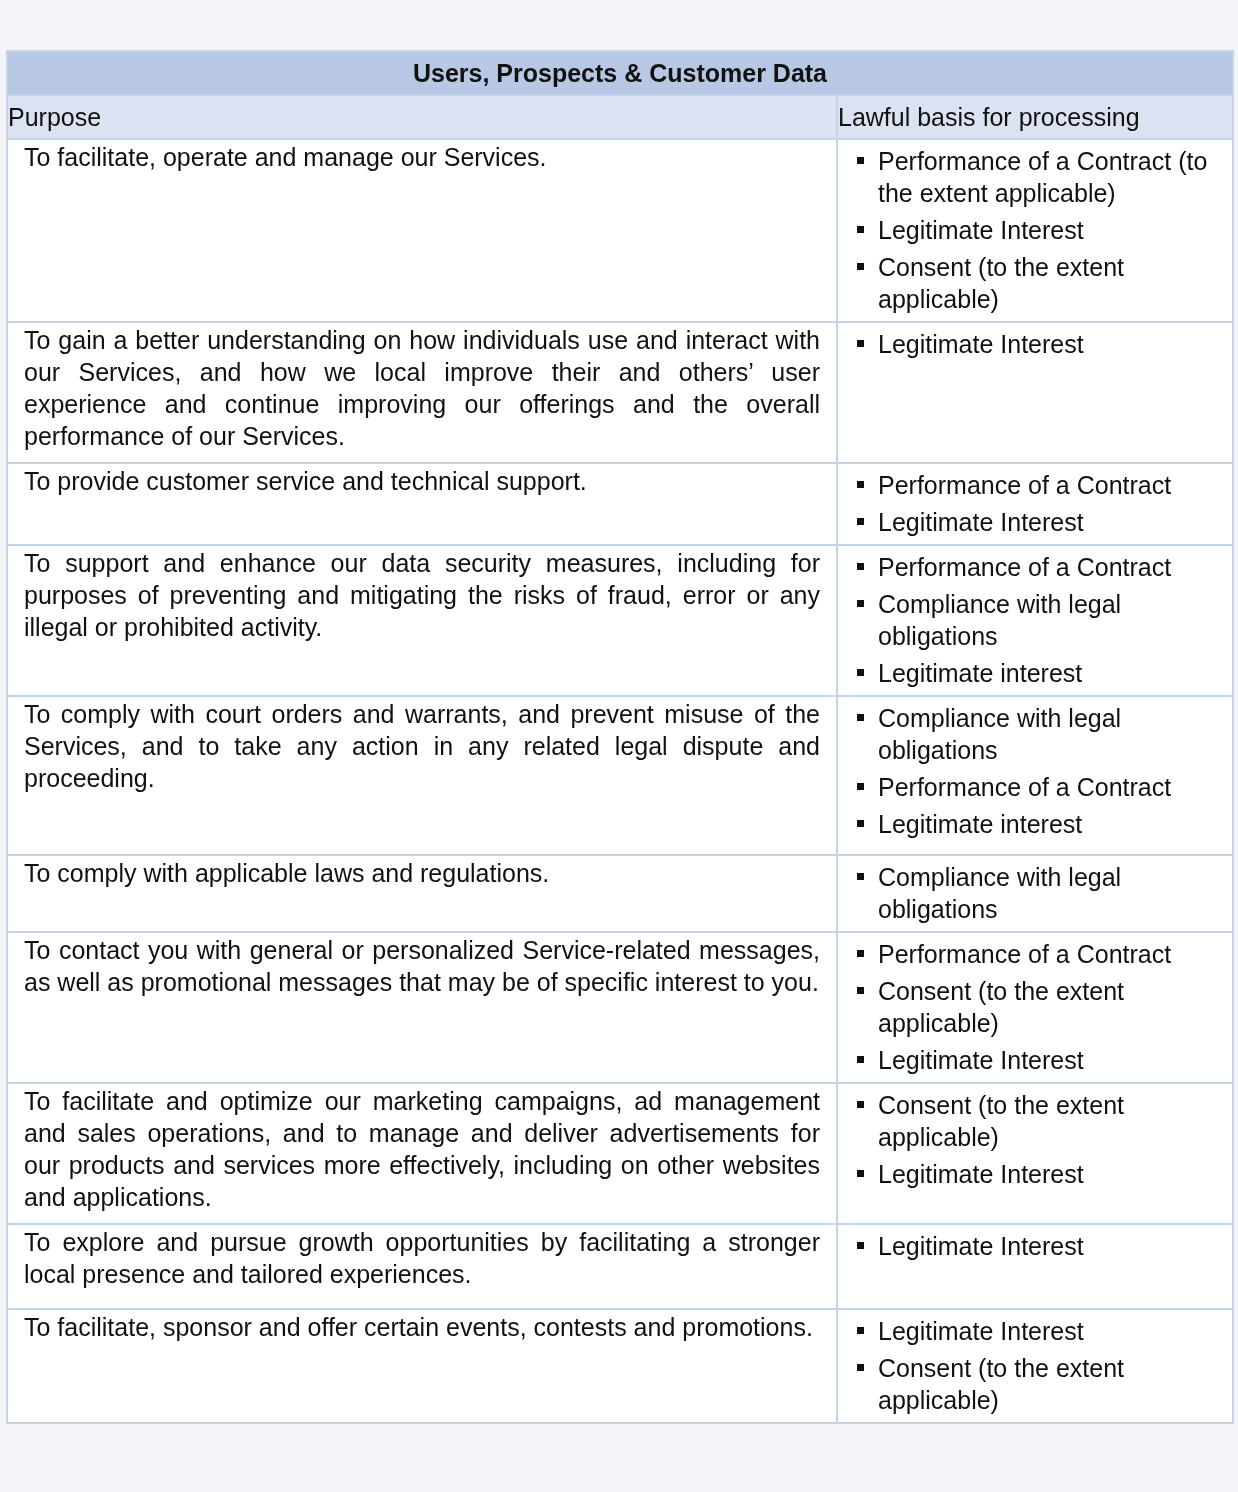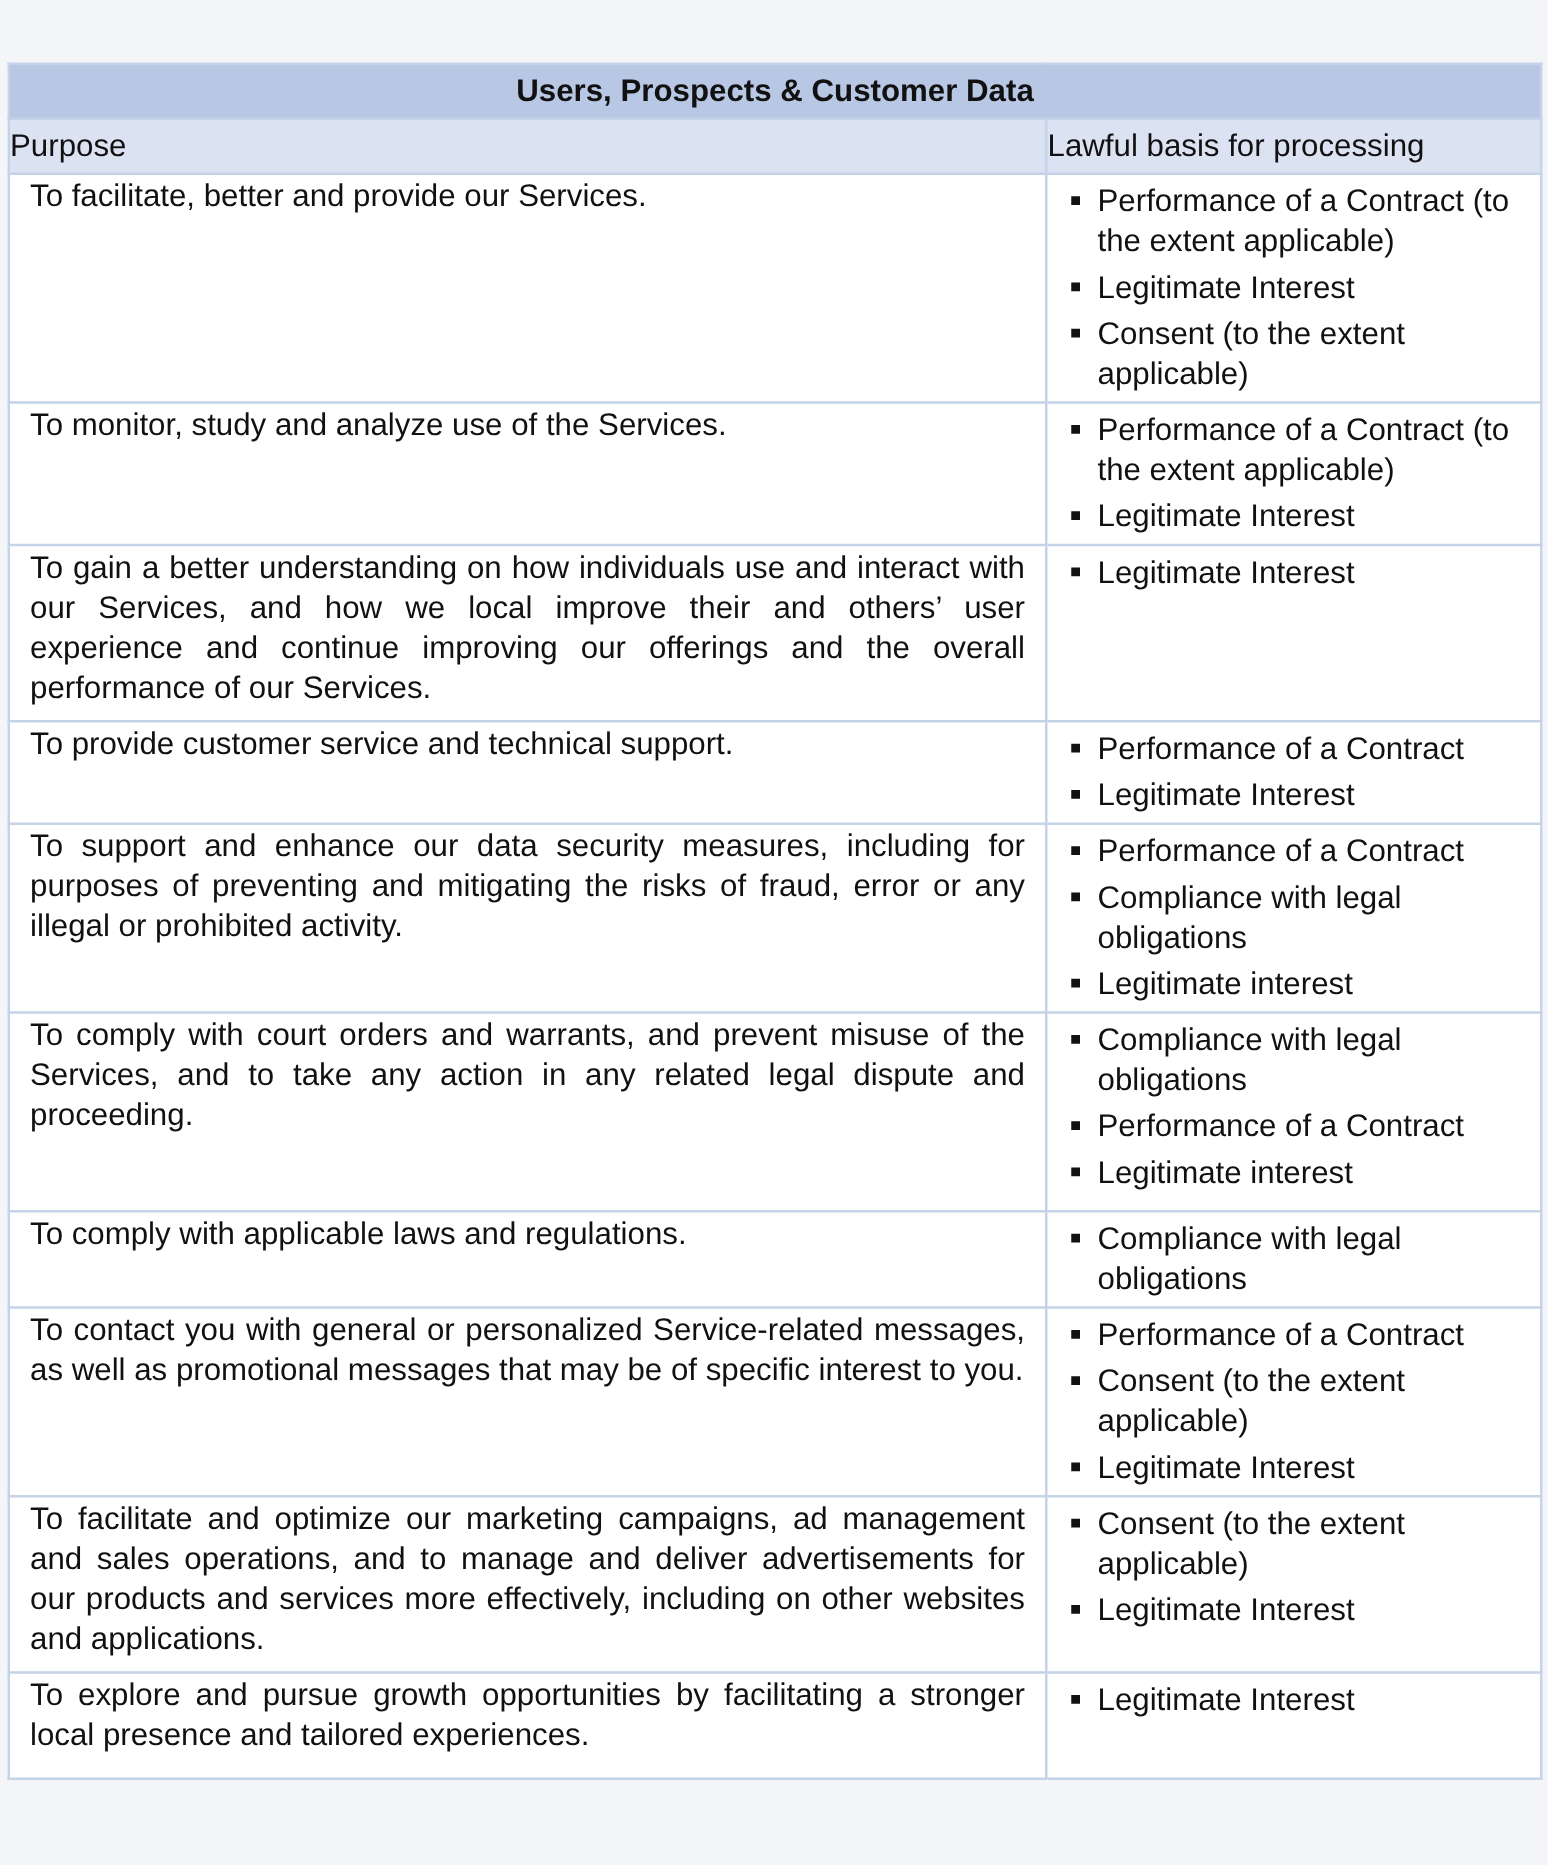--- a/index.html
+++ b/index.html
@@ -91,35 +91,26 @@
       <tr>
         <th colspan="2" class="title-cell">Users, Prospects &amp; Customer Data</th>
       </tr>
       <tr>
         <th class="head-cell">Purpose</th>
         <th class="head-cell">Lawful basis for processing</th>
       </tr>
     </thead>
     <tbody id="table-body">
         <tr style="height: 183px;">
-          <td class="purpose"><span>To facilitate, better and provide our Services.</span></td>
+          <td class="purpose"><span>To facilitate, operate and manage our Services.</span></td>
           <td class="basis">
             <ul class="bullets">
               <li><span class="bullet-icon"></span><span>Performance of a Contract (to the extent applicable)</span></li>
               <li><span class="bullet-icon"></span><span>Legitimate Interest</span></li>
               <li><span class="bullet-icon"></span><span>Consent (to the extent applicable)</span></li>
-            </ul>
-          </td>
-        </tr>
-        <tr style="height: 114px;">
-          <td class="purpose"><span>To monitor, study and analyze use of the Services.</span></td>
-          <td class="basis">
-            <ul class="bullets">
-              <li><span class="bullet-icon"></span><span>Performance of a Contract (to the extent applicable)</span></li>
-              <li><span class="bullet-icon"></span><span>Legitimate Interest</span></li>
             </ul>
           </td>
         </tr>
         <tr style="height: 138px;">
           <td class="purpose"><span>To gain a better understanding on how individuals use and interact with our Services, and how we local improve their and others’ user experience and continue improving our offerings and the overall performance of our Services.</span></td>
           <td class="basis">
             <ul class="bullets">
               <li><span class="bullet-icon"></span><span>Legitimate Interest</span></li>
             </ul>
           </td>
@@ -181,15 +172,24 @@
           </td>
         </tr>
         <tr style="height: 85px; padding-left: 48px;">
           <td class="purpose"><span>To explore and pursue growth opportunities by facilitating a stronger local presence and tailored experiences.</span></td>
           <td class="basis">
             <ul class="bullets">
               <li><span class="bullet-icon"></span><span>Legitimate Interest</span></li>
             </ul>
           </td>
         </tr>
+        <tr style="height: 114px;">
+          <td class="purpose"><span>To facilitate, sponsor and offer certain events, contests and promotions.</span></td>
+          <td class="basis">
+            <ul class="bullets">
+              <li><span class="bullet-icon"></span><span>Legitimate Interest</span></li>
+              <li><span class="bullet-icon"></span><span>Consent (to the extent applicable)</span></li>
+            </ul>
+          </td>
+        </tr>
       </tbody>
   </table>
 </div>
 
 </body></html>

